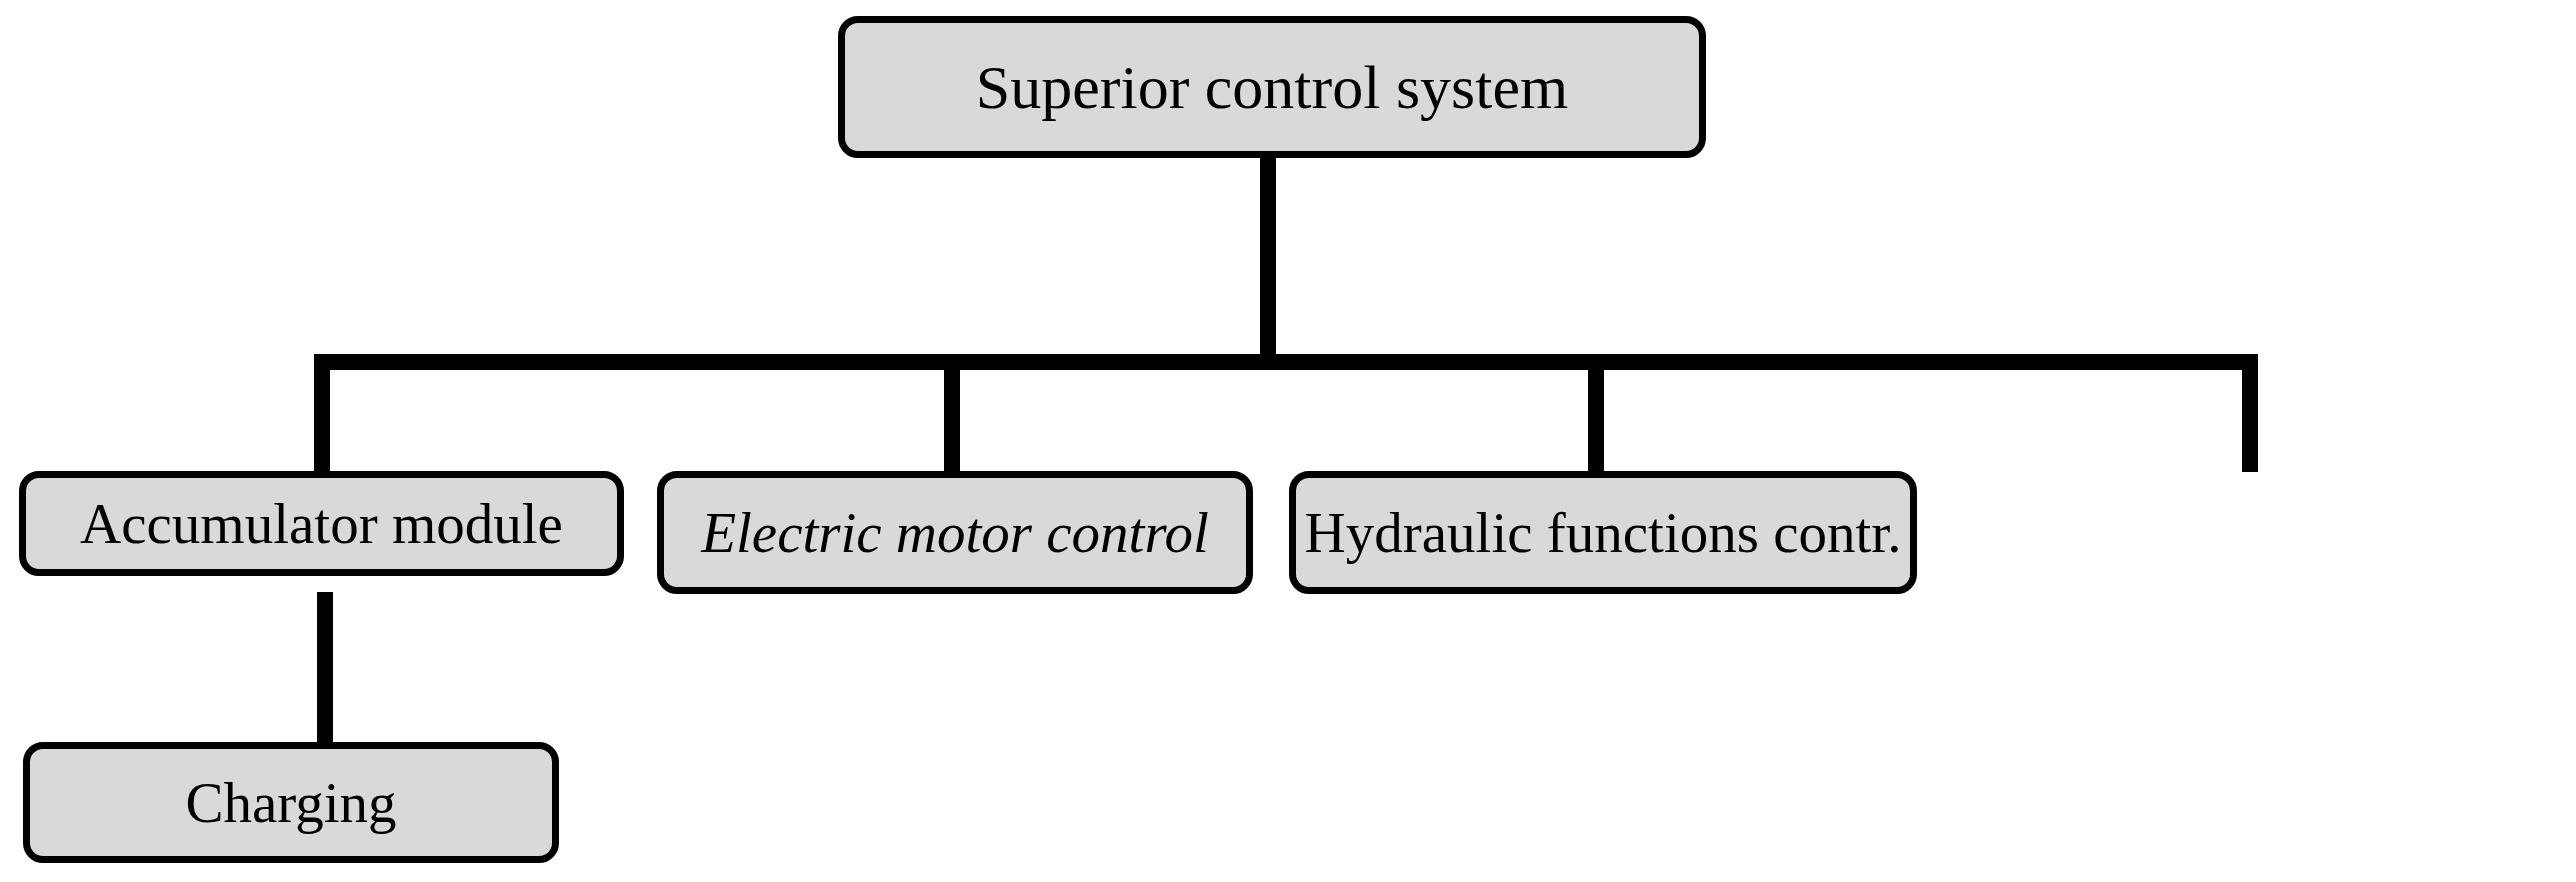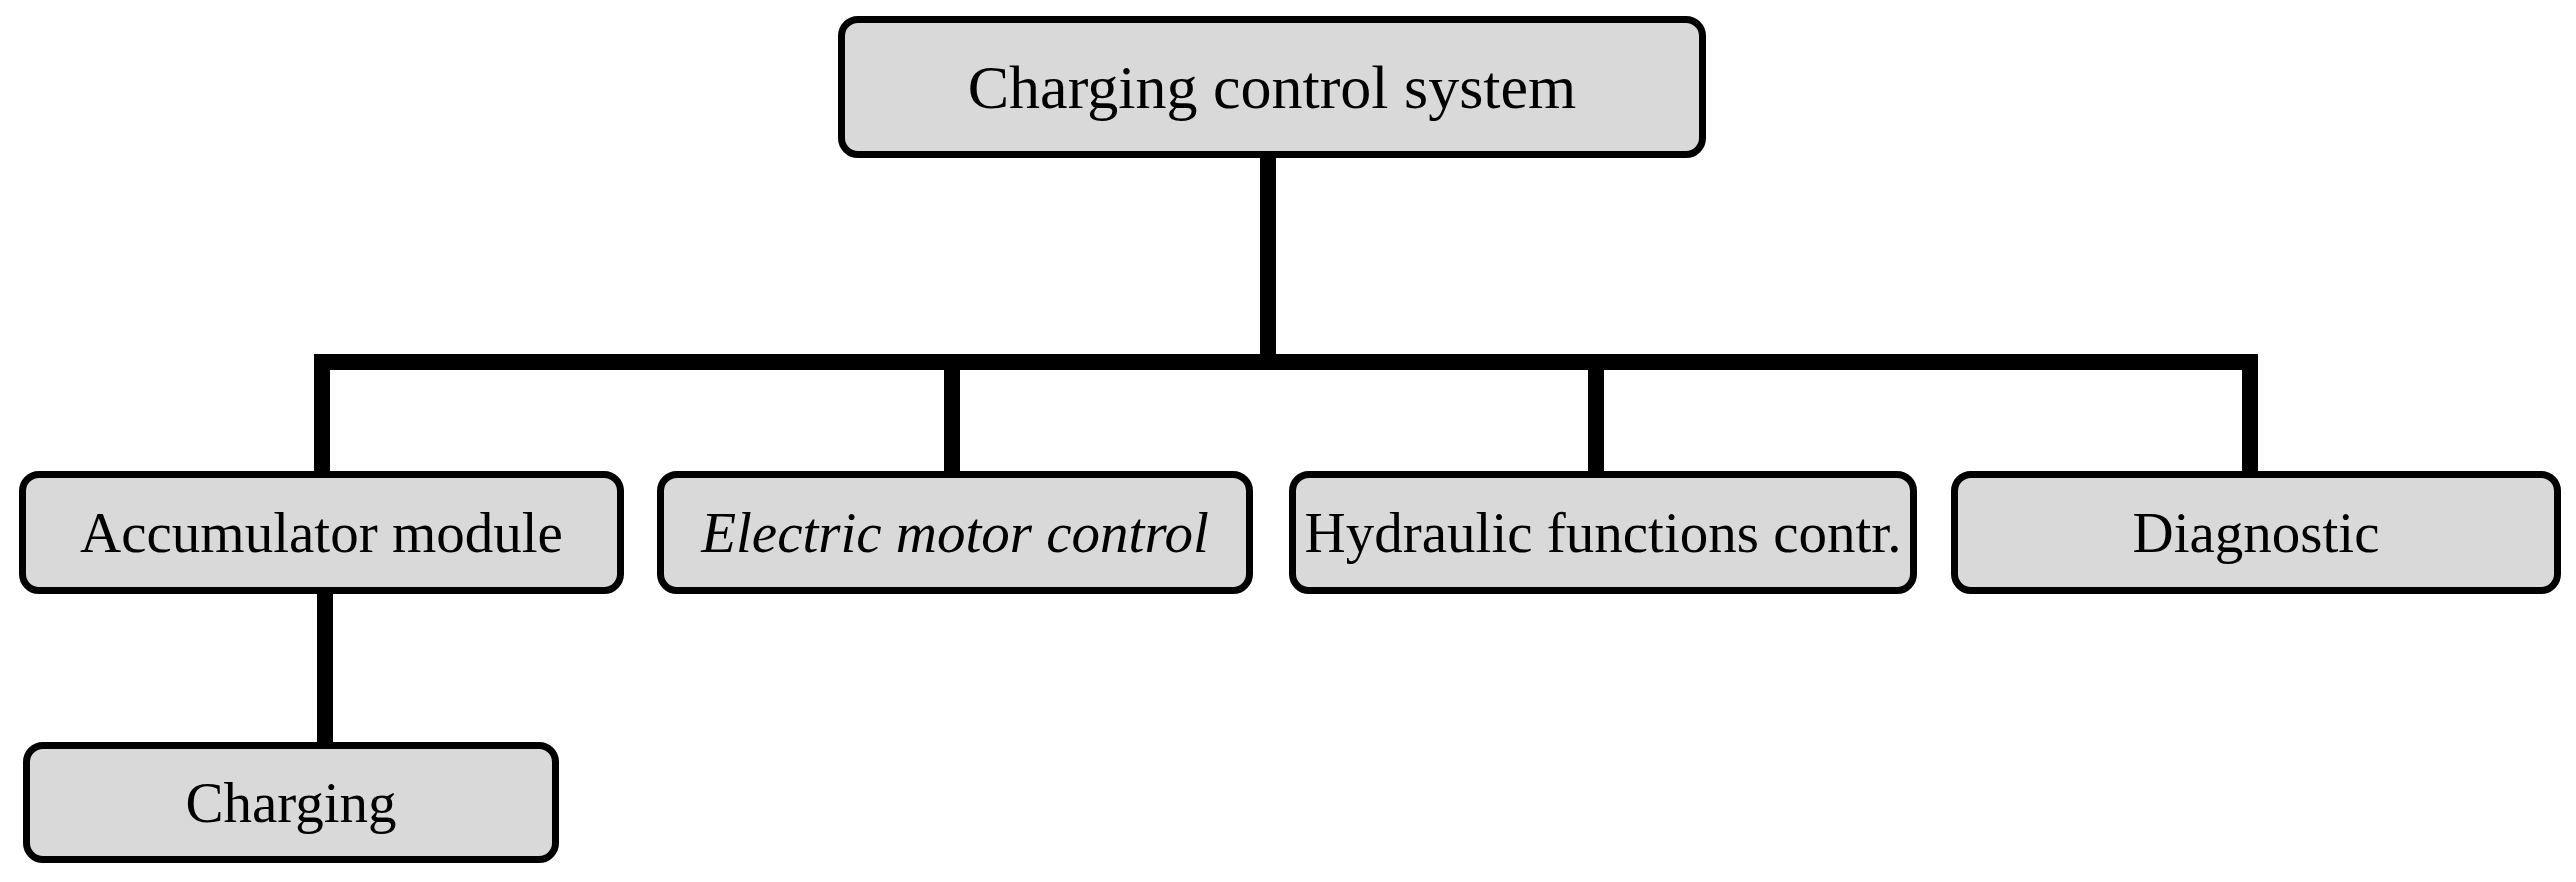--- a/index.html
+++ b/index.html
@@ -29,21 +29,21 @@
     border-radius: 20px;
     display: flex;
     align-items: center;
     justify-content: center;
     color: #000000;
     white-space: nowrap;
     text-align: center;
     line-height: 1;
   }
   .node-superior   { left: 838px; top: 16.3px;   width: 868px; height: 142px; font-size: 62px; }
-  .node-accumulator{ left: 19px;   top: 471px;  width: 605px;  height: 123px; font-size: 57px; }
+  .node-accumulator{ left: 19px;   top: 471px;  width: 605px;  height: 105px; font-size: 57px; }
   .node-electric   { left: 657px;  top: 471px;  width: 596px;  height: 123px; font-size: 57px; font-style: italic; }
   .node-hydraulic  { left: 1289px; top: 471px;  width: 628px;  height: 123px; font-size: 57px; }
   .node-diagnostic { left: 1951px; top: 471px;  width: 610px;  height: 123px; font-size: 57px; }
   .node-charging   { left: 23px;   top: 742px; width: 536px;  height: 121px; font-size: 57px; }
   .connector {
     position: absolute;
     background: #000000;
   }
   .conn-trunk            { left: 1260px; top: 157px; width: 15.6px;   height: 212px; }
   .conn-hbar             { left: 314px;  top: 354px; width: 1944px; height: 15.6px;  }
@@ -59,26 +59,25 @@
 <div class="canvas">
 
   <div class="connector conn-trunk"></div>
   <div class="connector conn-hbar"></div>
   <div class="connector conn-drop-accumulator"></div>
   <div class="connector conn-drop-electric"></div>
   <div class="connector conn-drop-hydraulic"></div>
   <div class="connector conn-drop-diagnostic"></div>
   <div class="connector conn-drop-charging"></div>
 
-  <div class="node node-superior">Charging control system</div>
+  <div class="node node-superior">Superior control system</div>
 
   <div class="node node-accumulator">Accumulator module</div>
 
   <div class="node node-electric">Electric motor control</div>
 
   <div class="node node-hydraulic">Hydraulic functions contr.</div>
 
-  <div class="node node-diagnostic">Diagnostic</div>
 
   <div class="node node-charging">Charging</div>
 
 </div>
 
 
 </body></html>

